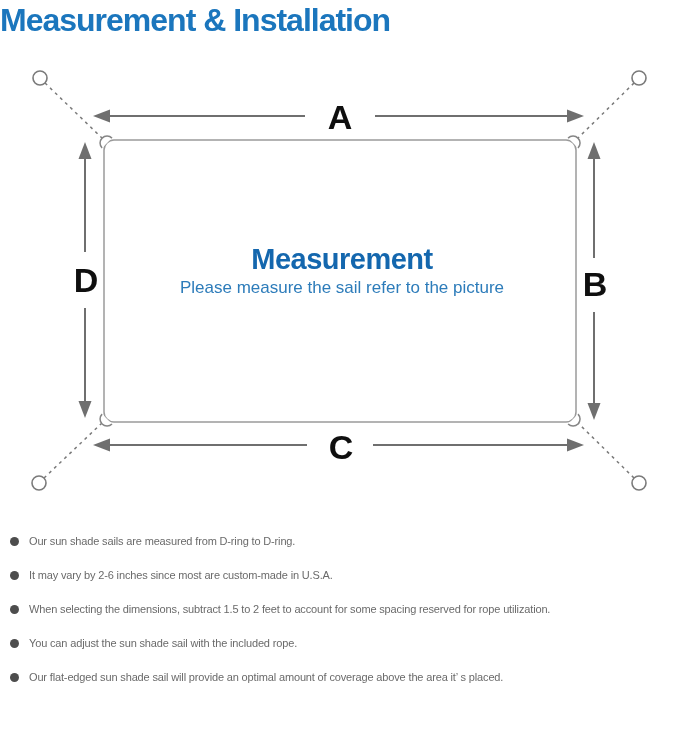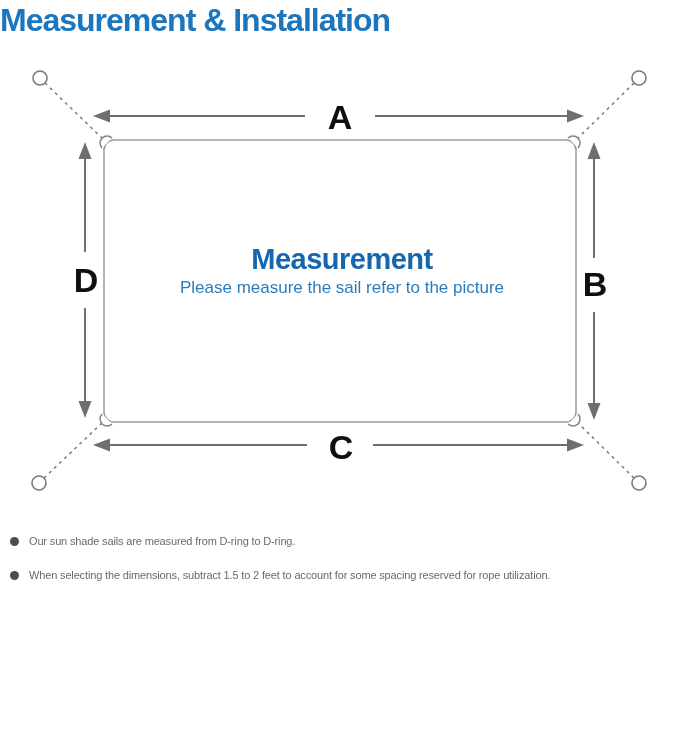--- a/index.html
+++ b/index.html
@@ -128,15 +128,27 @@
   </svg>
 </div>
 
 <ul class="notes">
   <li>
     <span class="dot"></span>
     <span>Our sun shade sails are measured from D-ring to D-ring.</span>
   </li>
   <li>
     <span class="dot"></span>
+    <span>It may vary by 2-6 inches since most are custom-made in U.S.A.</span>
+  </li>
+  <li>
+    <span class="dot"></span>
     <span>When selecting the dimensions, subtract 1.5 to 2 feet to account for some spacing reserved for rope utilization.</span>
+  </li>
+  <li>
+    <span class="dot"></span>
+    <span>You can adjust the sun shade sail with the included rope.</span>
+  </li>
+  <li>
+    <span class="dot"></span>
+    <span>Our flat-edged sun shade sail will provide an optimal amount of coverage above the area it’ s placed.</span>
   </li>
 </ul>
 
 </body></html>

